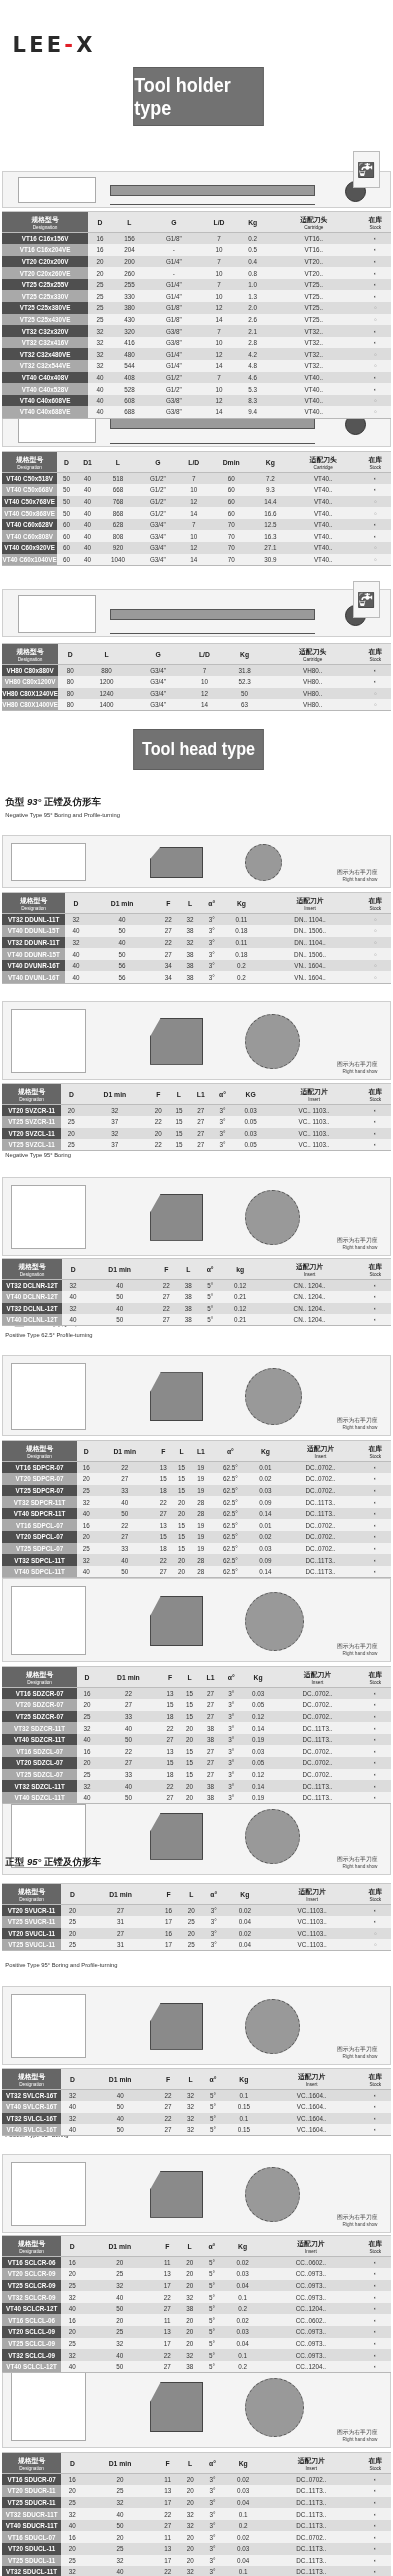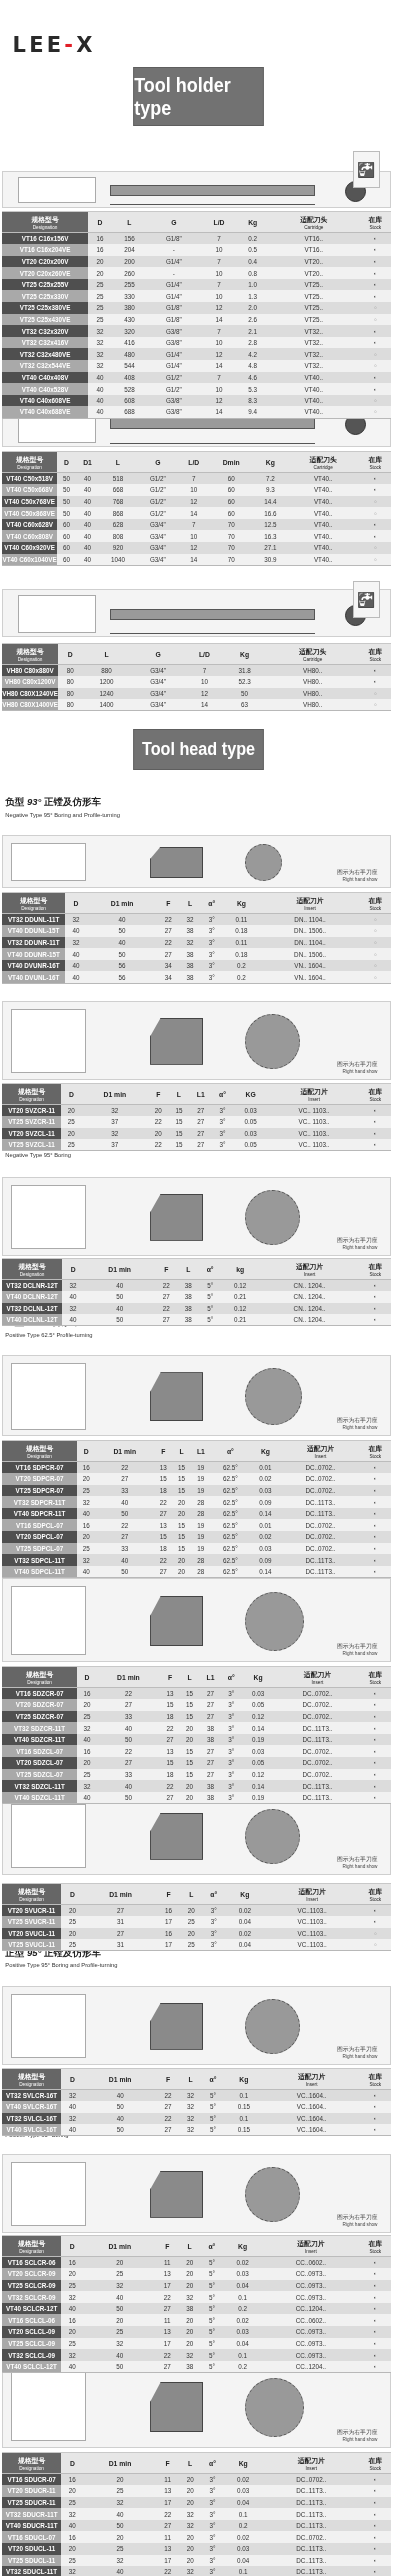--- a/index.html
+++ b/index.html
@@ -167,21 +167,21 @@
     <div class="sec-title" style="top:961px"><span>正型</span> <span class="deg">93°</span> <span>反镗及仿形车</span></div>
     <div class="sec-sub" style="top:977px">Positive Type 93° Back Boring and Profile-turning</div>
     <div class="sec-title" style="top:1137px"><span>负型</span> <span class="deg">95°</span> <span>正镗</span></div>
     <div class="sec-sub" style="top:1152px">Negative Type 95° Boring</div>
     <div class="sec-title" style="top:1316px"><span>正型</span> <span class="deg">62.5°</span> <span>仿形车</span></div>
     <div class="sec-sub" style="top:1332px">Positive Type 62.5° Profile-turning</div>
     <div class="sec-title" style="top:1539px"><span>正型</span> <span class="deg">93°</span> <span>反镗</span></div>
     <div class="sec-sub" style="top:1555px">Positive Type 93° Back Boring</div>
     <div class="sec-title" style="top:1763px"><span>正型</span> <span class="deg">93°</span> <span>正镗及仿形车</span></div>
     <div class="sec-sub" style="top:1779px">Positive Type 93° Boring and Profile-turning</div>
-    <div class="sec-title" style="top:1947px"><span>正型</span> <span class="deg">95°</span> <span>正镗及仿形车</span></div>
+    <div class="sec-title" style="top:1856px"><span>正型</span> <span class="deg">95°</span> <span>正镗及仿形车</span></div>
     <div class="sec-sub" style="top:1962px">Positive Type 95° Boring and Profile-turning</div>
     <div class="sec-title" style="top:2116px"><span>正型</span> <span class="deg">95°</span> <span>正镗</span></div>
     <div class="sec-sub" style="top:2132px">Positive Type 95° Boring</div>
     <div class="sec-title" style="top:2330px"><span>正型</span> <span class="deg">93°</span> <span>正镗</span></div>
     <div class="sec-sub" style="top:2346px">Positive Type 93° Boring</div>
     <table class="spec" style="top:211px">
       <thead>
         <tr>
           <th class="desig" style="width:86px">
             <span class="cn">规格型号</span>

